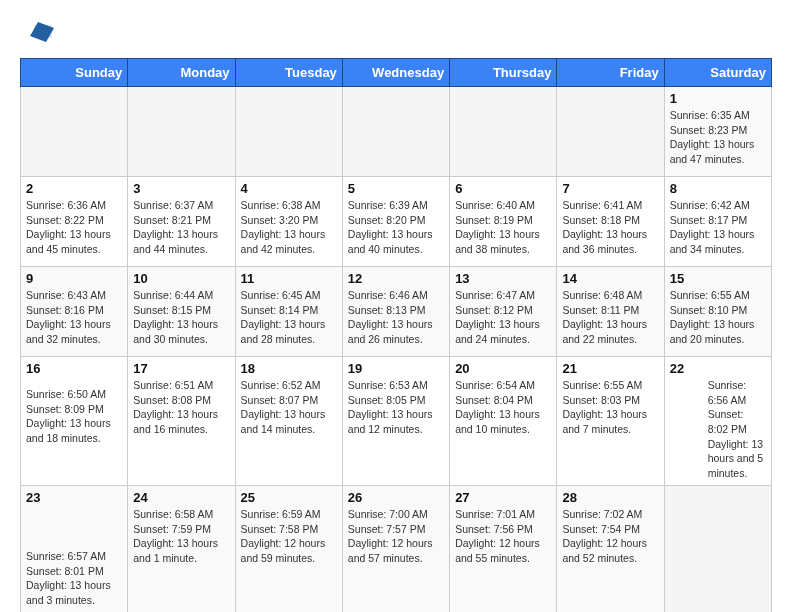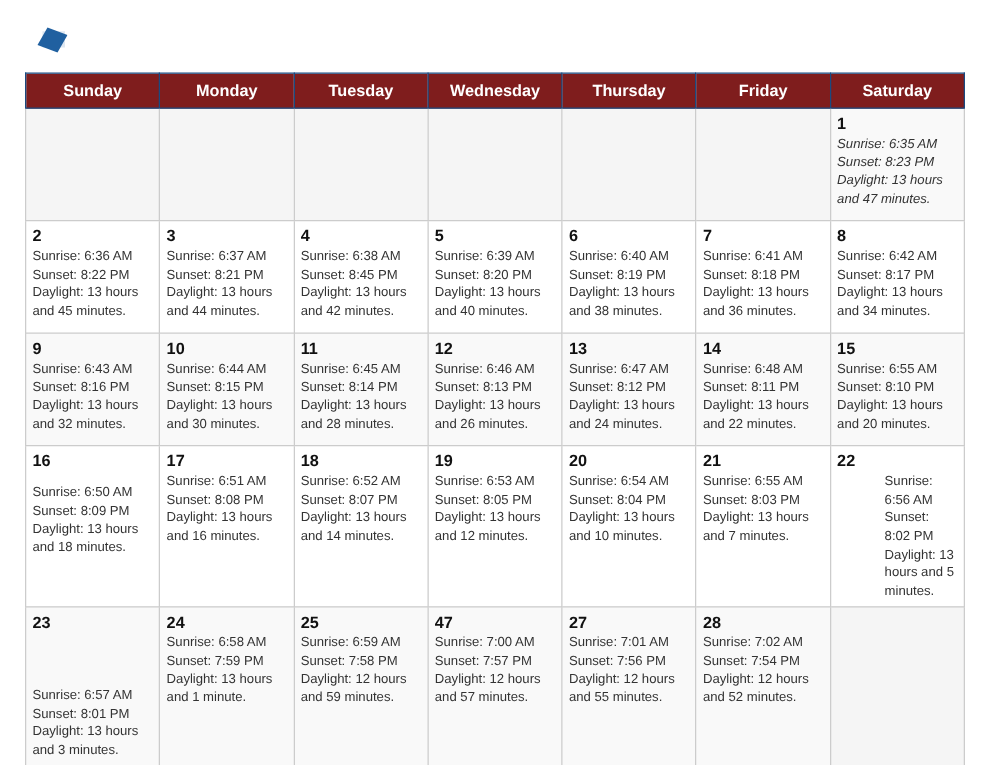--- a/index.html
+++ b/index.html
@@ -32,24 +32,24 @@
     .subtitle {
       font-size: 16px;
       color: #444;
     }
     .calendar {
       width: 100%;
       border-collapse: collapse;
       font-size: 11px;
     }
     .calendar thead th {
-      background-color: #7f1d1d;
+      background-color: #3b82f6;
       color: white;
       padding: 6px 5px;
-      text-align: center;
+      text-align: right;
       font-size: 13px;
       font-weight: bold;
       border: 1px solid #1a4a80;
     }
     .calendar tbody td {
       border: 1px solid #ccc;
       vertical-align: top;
       padding: 4px 5px;
       width: calc(100% / 7);
       height: 90px;
@@ -114,42 +114,42 @@
   <tbody id="calendar-body">
   <tr>
         <td class="empty-cell"></td>
         <td class="empty-cell"></td>
         <td class="empty-cell"></td>
         <td class="empty-cell"></td>
         <td class="empty-cell"></td>
         <td class="empty-cell"></td>
         <td>
           <span class="day-number">1</span>
-          <div class="day-info" style="white-space: pre-line; font-style: italic;">Sunrise: 6:35 AM
+          <div class="day-info" style="white-space: pre-line;">Sunrise: 6:35 AM
 Sunset: 8:23 PM
 Daylight: 13 hours and 47 minutes.</div>
         </td>
       </tr>
       <tr>
         <td>
           <span class="day-number">2</span>
           <div class="day-info" style="white-space: pre-line;">Sunrise: 6:36 AM
 Sunset: 8:22 PM
 Daylight: 13 hours and 45 minutes.</div>
         </td>
         <td>
           <span class="day-number">3</span>
           <div class="day-info" style="white-space: pre-line;">Sunrise: 6:37 AM
 Sunset: 8:21 PM
 Daylight: 13 hours and 44 minutes.</div>
         </td>
         <td>
           <span class="day-number">4</span>
           <div class="day-info" style="white-space: pre-line;">Sunrise: 6:38 AM
-Sunset: 8:45 PM
+Sunset: 3:20 PM
 Daylight: 13 hours and 42 minutes.</div>
         </td>
         <td>
           <span class="day-number">5</span>
           <div class="day-info" style="white-space: pre-line;">Sunrise: 6:39 AM
 Sunset: 8:20 PM
 Daylight: 13 hours and 40 minutes.</div>
         </td>
         <td>
           <span class="day-number">6</span>
@@ -271,21 +271,21 @@
 Sunset: 7:59 PM
 Daylight: 13 hours and 1 minute.</div>
         </td>
         <td>
           <span class="day-number">25</span>
           <div class="day-info" style="white-space: pre-line;">Sunrise: 6:59 AM
 Sunset: 7:58 PM
 Daylight: 12 hours and 59 minutes.</div>
         </td>
         <td>
-          <span class="day-number">47</span>
+          <span class="day-number">26</span>
           <div class="day-info" style="white-space: pre-line;">Sunrise: 7:00 AM
 Sunset: 7:57 PM
 Daylight: 12 hours and 57 minutes.</div>
         </td>
         <td>
           <span class="day-number">27</span>
           <div class="day-info" style="white-space: pre-line;">Sunrise: 7:01 AM
 Sunset: 7:56 PM
 Daylight: 12 hours and 55 minutes.</div>
         </td>

